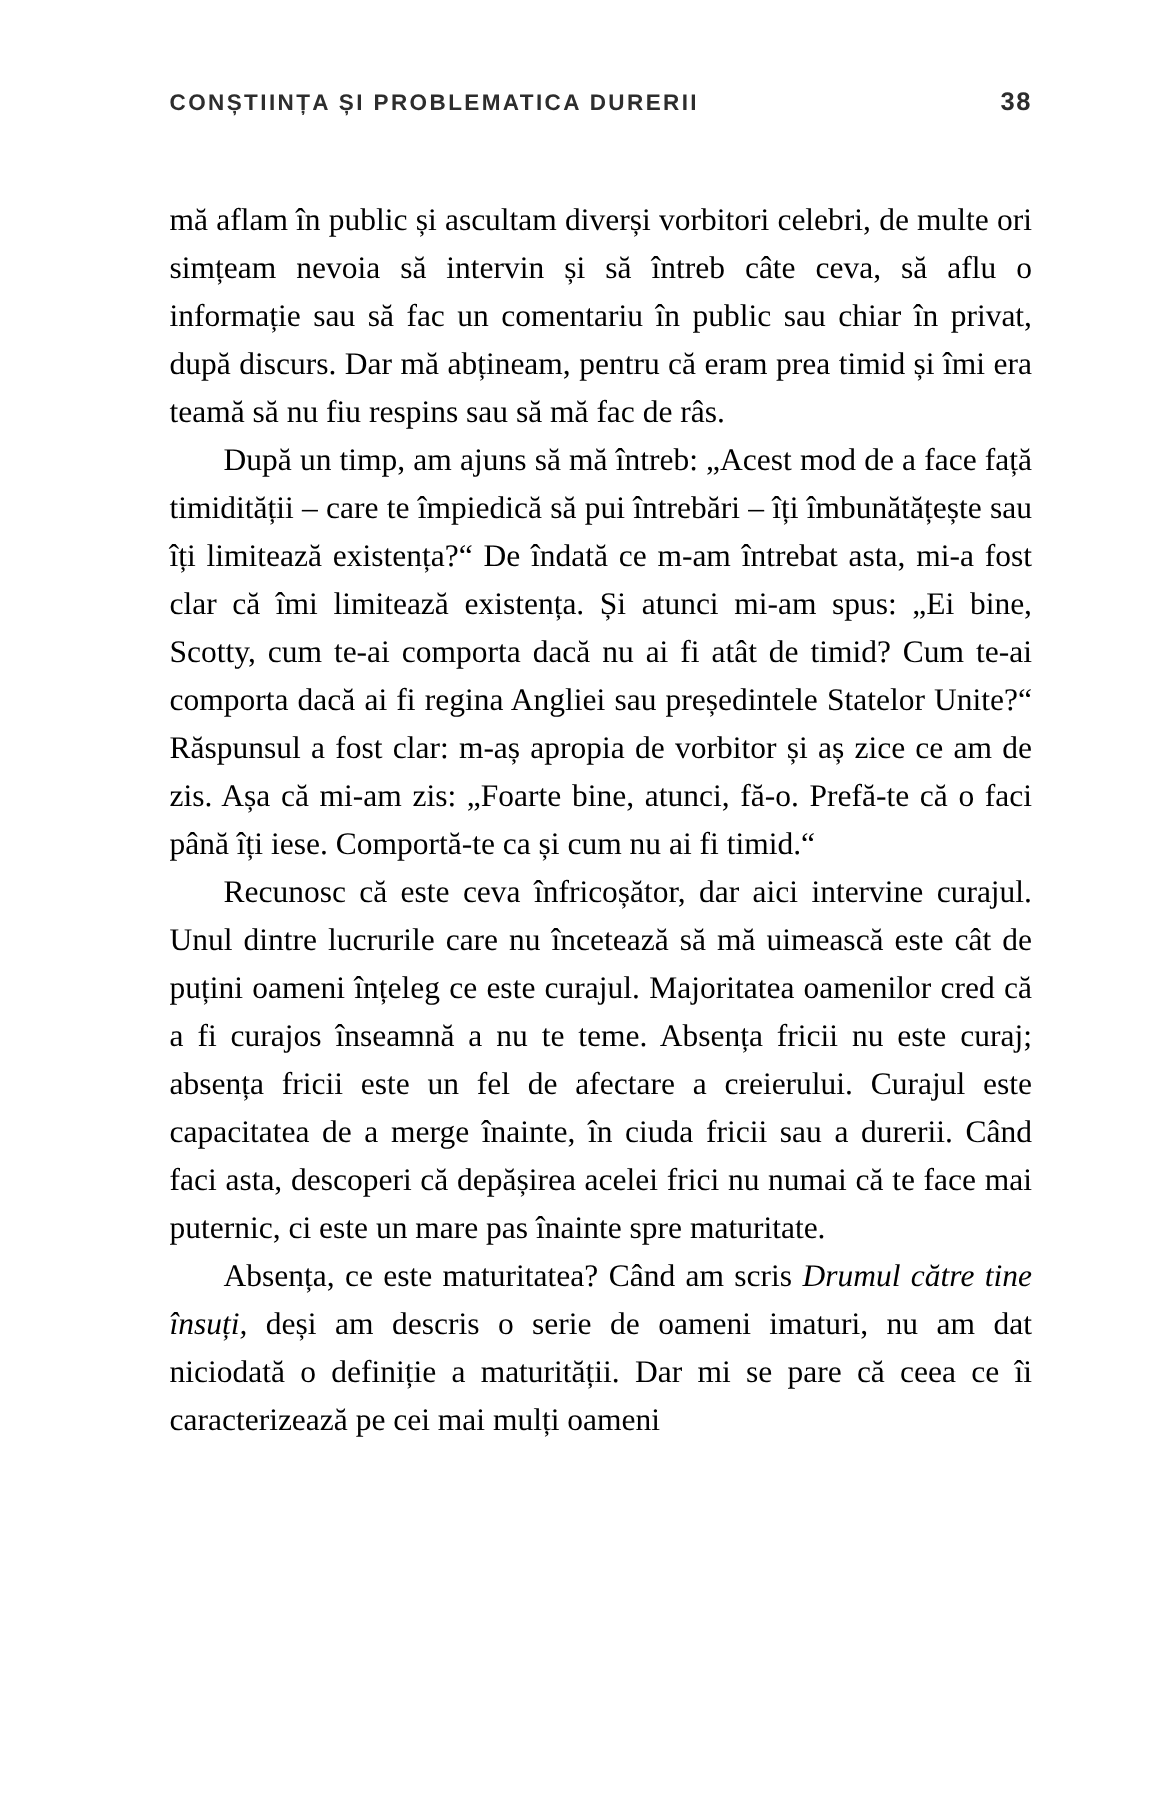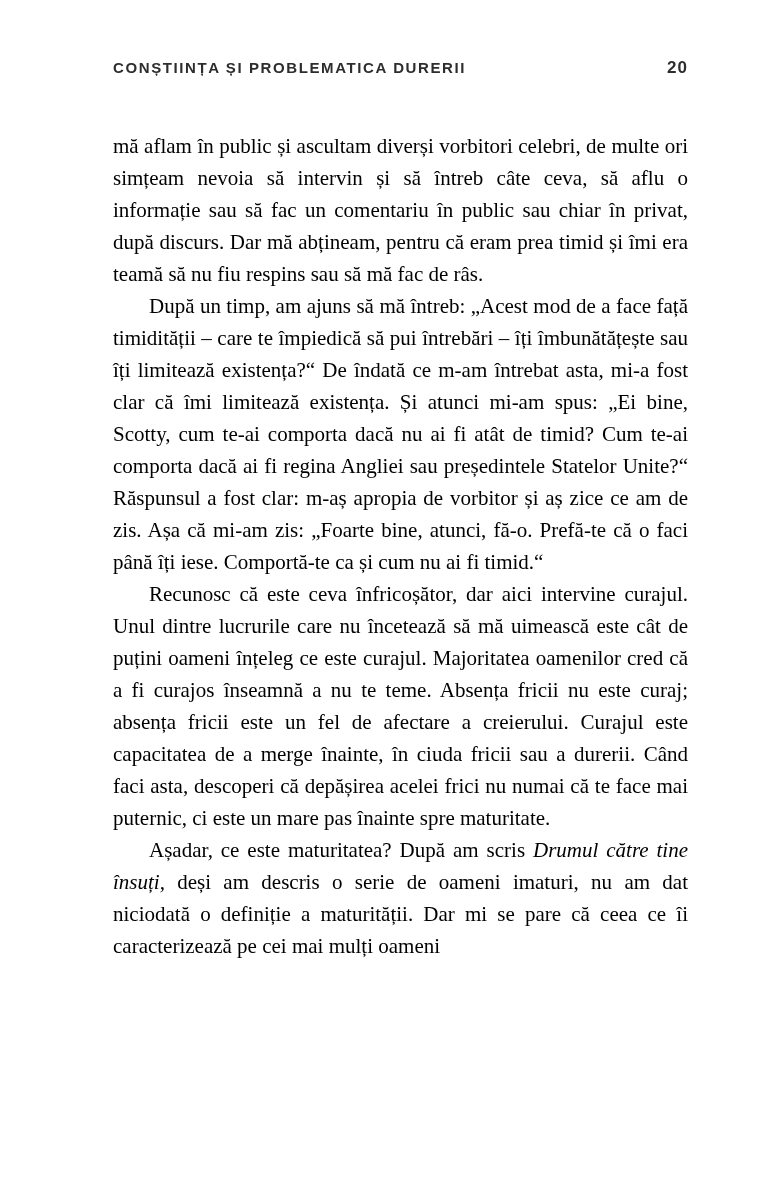--- a/index.html
+++ b/index.html
@@ -58,28 +58,28 @@
     font-style: italic;
   }
 </style>
 </head>
 <body>
 
 <div class="page">
 
   <header class="running-head">
     <span class="head-title">CONȘTIINȚA ȘI PROBLEMATICA DURERII</span>
-    <span class="page-num">20</span>
+    <span class="page-num">38</span>
   </header>
 
   <main class="body-text">
 
     <p class="para no-indent">mă aflam în public și ascultam diverși vorbitori celebri, de multe ori simțeam nevoia să intervin și să întreb câte ceva, să aflu o informație sau să fac un comentariu în public sau chiar în privat, după discurs. Dar mă abțineam, pentru că eram prea timid și îmi era teamă să nu fiu respins sau să mă fac de râs.</p>
 
     <p class="para">După un timp, am ajuns să mă întreb: „Acest mod de a face față timidității – care te împiedică să pui întrebări – îți îmbunătățește sau îți limitează existența?“ De îndată ce m-am întrebat asta, mi-a fost clar că îmi limitează existența. Și atunci mi-am spus: „Ei bine, Scotty, cum te-ai comporta dacă nu ai fi atât de timid? Cum te-ai comporta dacă ai fi regina Angliei sau președintele Statelor Unite?“ Răspunsul a fost clar: m-aș apropia de vorbitor și aș zice ce am de zis. Așa că mi-am zis: „Foarte bine, atunci, fă-o. Prefă-te că o faci până îți iese. Comportă-te ca și cum nu ai fi timid.“</p>
 
     <p class="para">Recunosc că este ceva înfricoșător, dar aici intervine curajul. Unul dintre lucrurile care nu încetează să mă uimească este cât de puțini oameni înțeleg ce este curajul. Majoritatea oamenilor cred că a fi curajos înseamnă a nu te teme. Absența fricii nu este curaj; absența fricii este un fel de afectare a creierului. Curajul este capacitatea de a merge înainte, în ciuda fricii sau a durerii. Când faci asta, descoperi că depășirea acelei frici nu numai că te face mai puternic, ci este un mare pas înainte spre maturitate.</p>
 
-    <p class="para"><span>Așadar, ce este maturitatea? După am scris </span><em>Drumul către tine însuți,</em><span> deși am descris o serie de oameni imaturi, nu am dat niciodată o definiție a maturității. Dar mi se pare că ceea ce îi caracterizează pe cei mai mulți oameni</span></p>
+    <p class="para"><span>Absența, ce este maturitatea? Când am scris </span><em>Drumul către tine însuți,</em><span> deși am descris o serie de oameni imaturi, nu am dat niciodată o definiție a maturității. Dar mi se pare că ceea ce îi caracterizează pe cei mai mulți oameni</span></p>
 
   </main>
 
 </div>
 
 </body></html>

